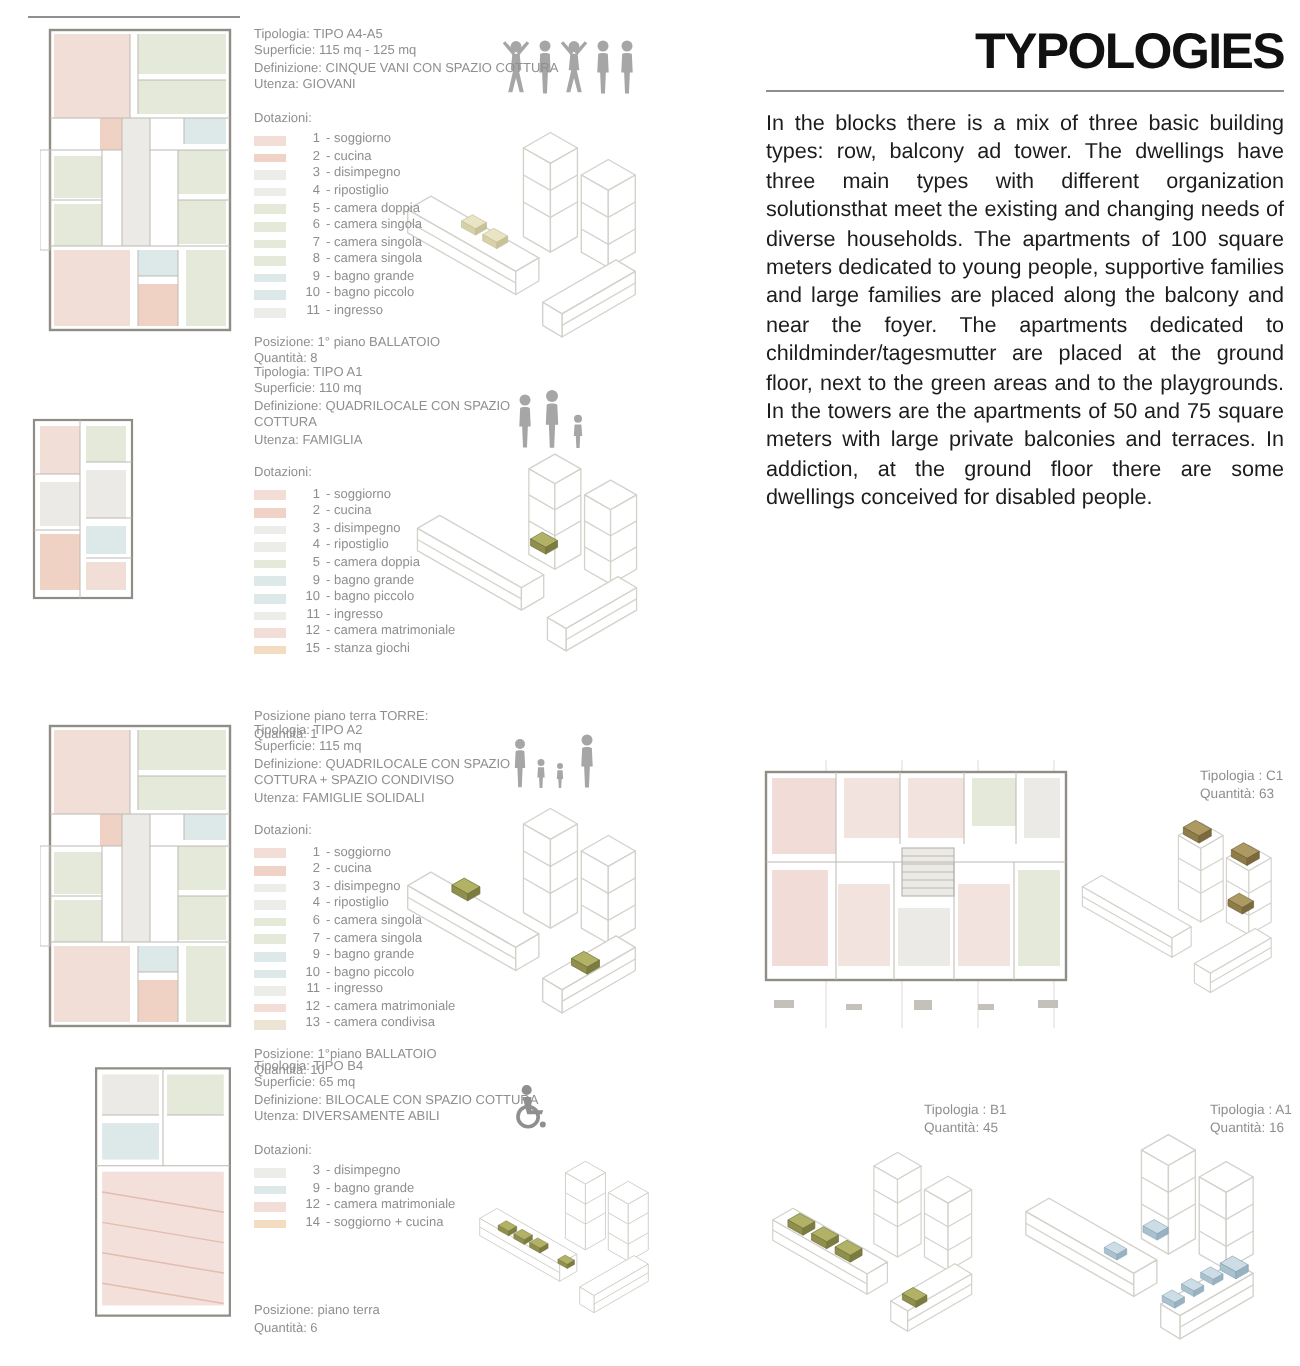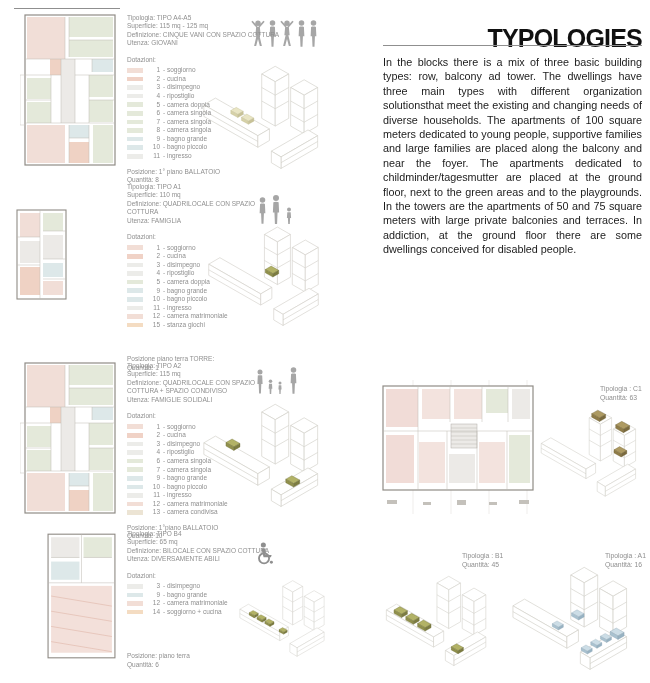--- a/index.html
+++ b/index.html
@@ -504,21 +504,21 @@
           <span class="num">14</span>
           <span class="lbl">- soggiorno + cucina</span>
         </div>
       </div>
     <div class="pos pos-xl">
       <div>Posizione: piano terra</div>
       <div>Quantità: 6</div>
     </div>
   </div>
 
-  <div class="abs title" style="left:380px;top:24px;width:262px;">TYPOLOGIES</div>
+  <div class="abs title" style="left:380px;top:12px;width:262px;">TYPOLOGIES</div>
   <div class="abs rule" style="left:383px;top:45px;width:259px;"></div>
   <div class="abs para" style="left:383px;top:55px;width:259px;">In the blocks there is a mix of three basic building types: row, balcony ad tower. The dwellings have three main types with different organization solutionsthat meet the existing and changing needs of diverse households. The apartments of 100 square meters dedicated to young people, supportive families and large families are placed along the balcony and near the foyer. The apartments dedicated to childminder/tagesmutter are placed at the ground floor, next to the green areas and to the playgrounds. In the towers are the apartments of 50 and 75 square meters with large private balconies and terraces. In addiction, at the ground floor there are some dwellings conceived for disabled people.</div>
 
   <svg class="abs" style="left:377px;top:380px;" width="170" height="134" viewBox="0 0 170 134">
     <use href="#plan-wide"></use>
   </svg>
   <div class="abs axlabel" style="left:600px;top:384px;">
     <div>Tipologia : C1</div>
     <div>Quantità: 63</div>
   </div>

